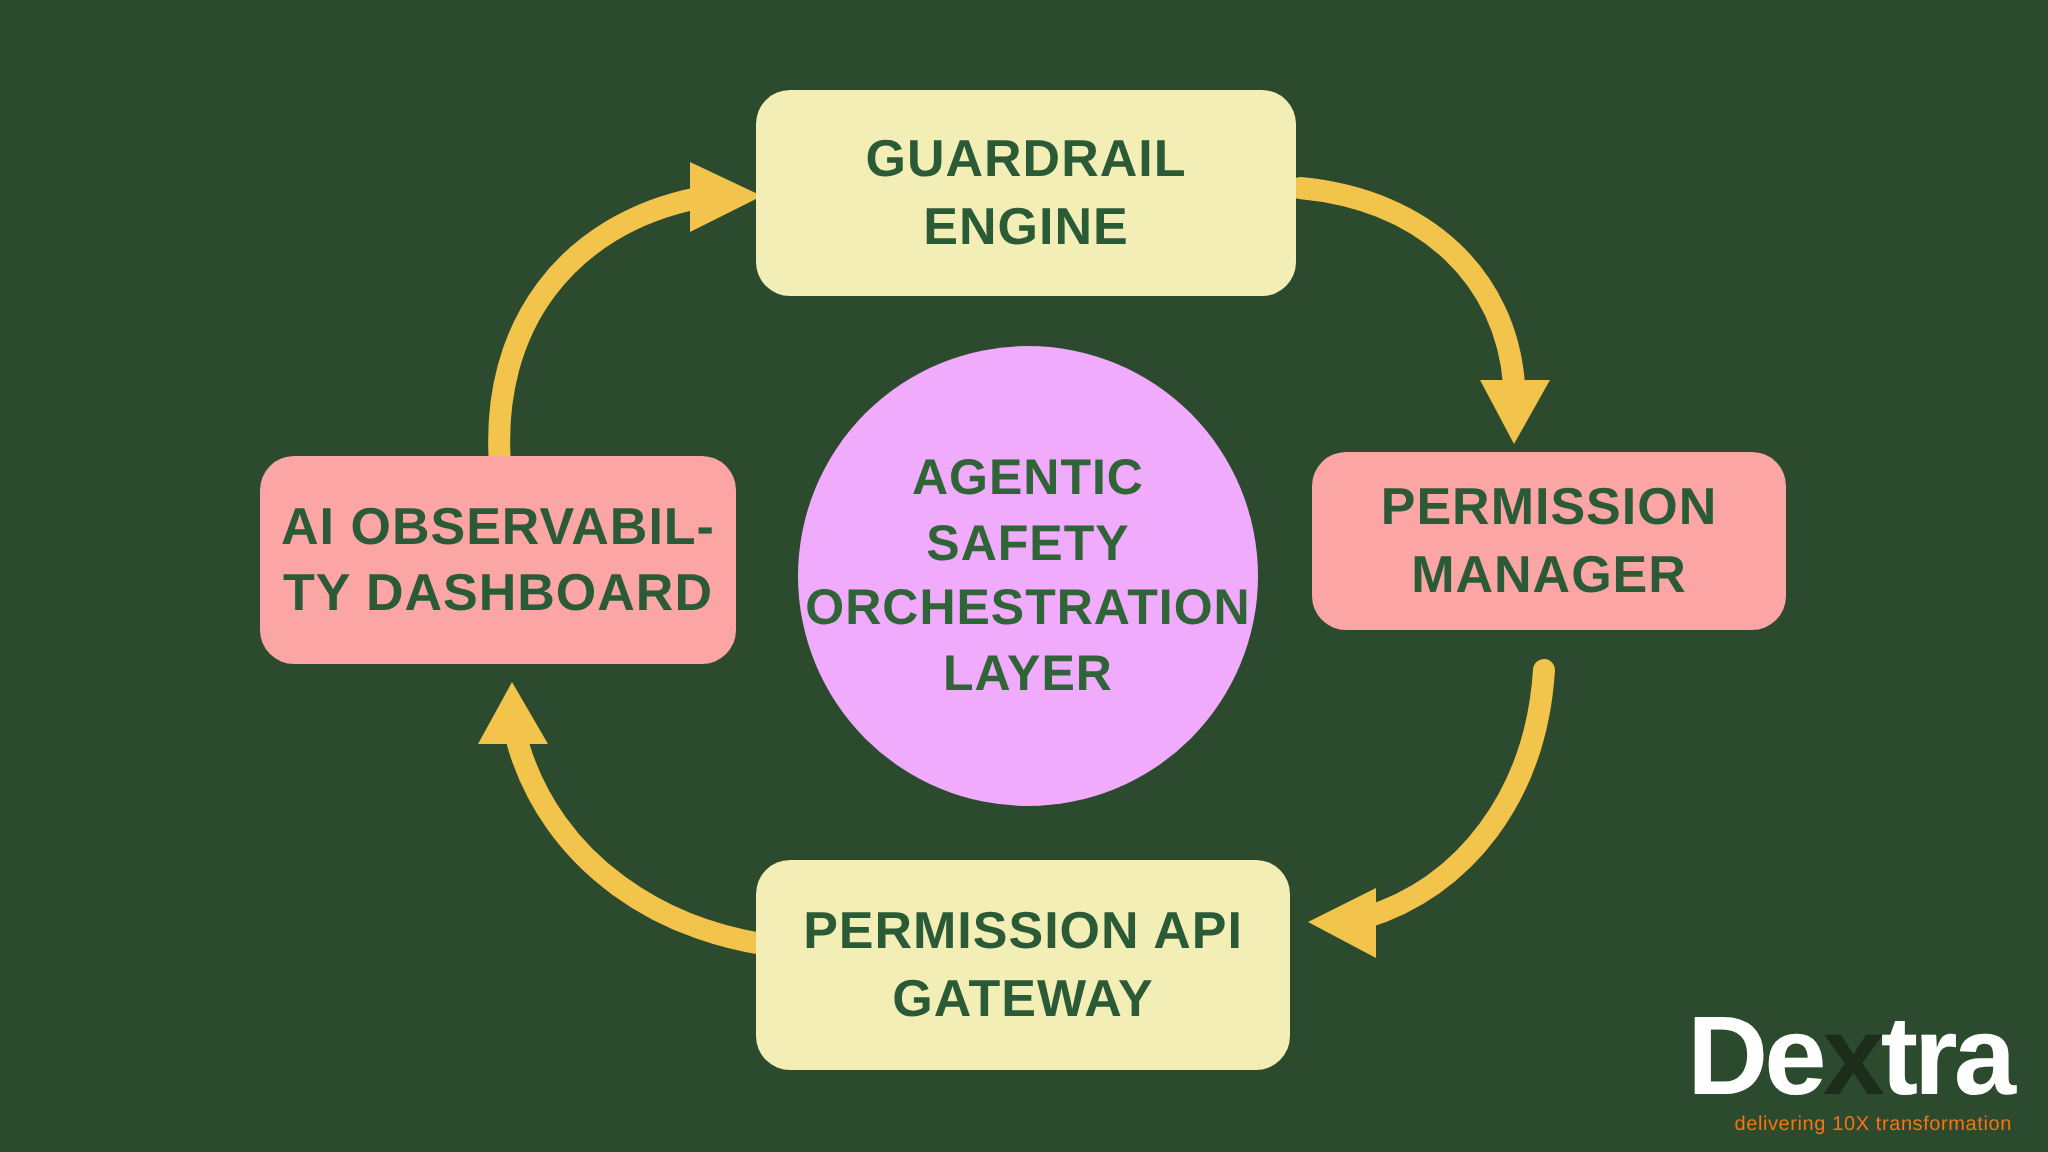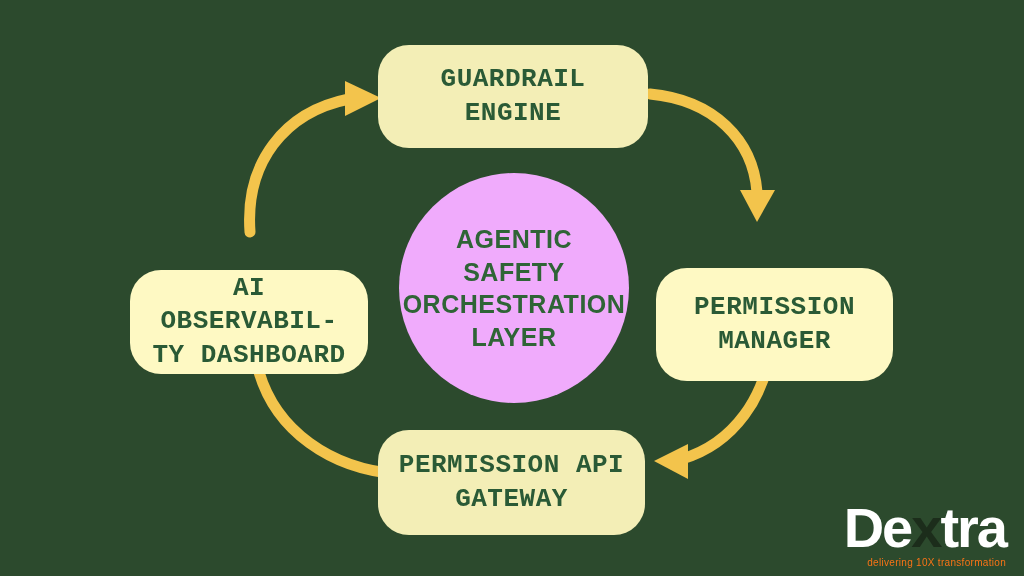--- a/index.html
+++ b/index.html
@@ -15,39 +15,38 @@
     background: #2c4a2d;
     overflow: hidden;
   }
   .arrows-layer {
     position: absolute;
     left: 0; top: 0;
     width: 1024px; height: 576px;
   }
   .node {
     position: absolute;
-    border-radius: 31px;
+    border-radius: 17px;
     display: flex;
     align-items: center;
     justify-content: center;
     text-align: center;
     font-weight: 700;
     font-size: 26px;
     line-height: 1.28;
     letter-spacing: 0.5px;
     color: #2a5a36;
     white-space: pre-line;
     box-sizing: border-box;
     padding: 8px 10px;
-    font-family: Liberation Mono, monospace;
   }
   .node.pale { background: #f3eeb6; }
-  .node.green { background: #fef9c3; margin-top: 42px; }
+  .node.green { background: #fca5a5; }
   .node-top    { left: 378px; top: 45px;  width: 270px; height: 103px; }
-  .node-right  { left: 656px; top: 226px; width: 237px; height: 113px; }
+  .node-right  { left: 656px; top: 226px; width: 237px; height: 89px; }
   .node-bottom { left: 378px; top: 430px; width: 267px; height: 105px; }
   .node-left   { left: 130px; top: 228px; width: 238px; height: 104px; }
   .hub-circle {
     position: absolute;
     left: 399px; top: 173px;
     width: 230px; height: 230px;
     border-radius: 50%;
     background: #f0abfc;
     display: flex;
     align-items: center;

